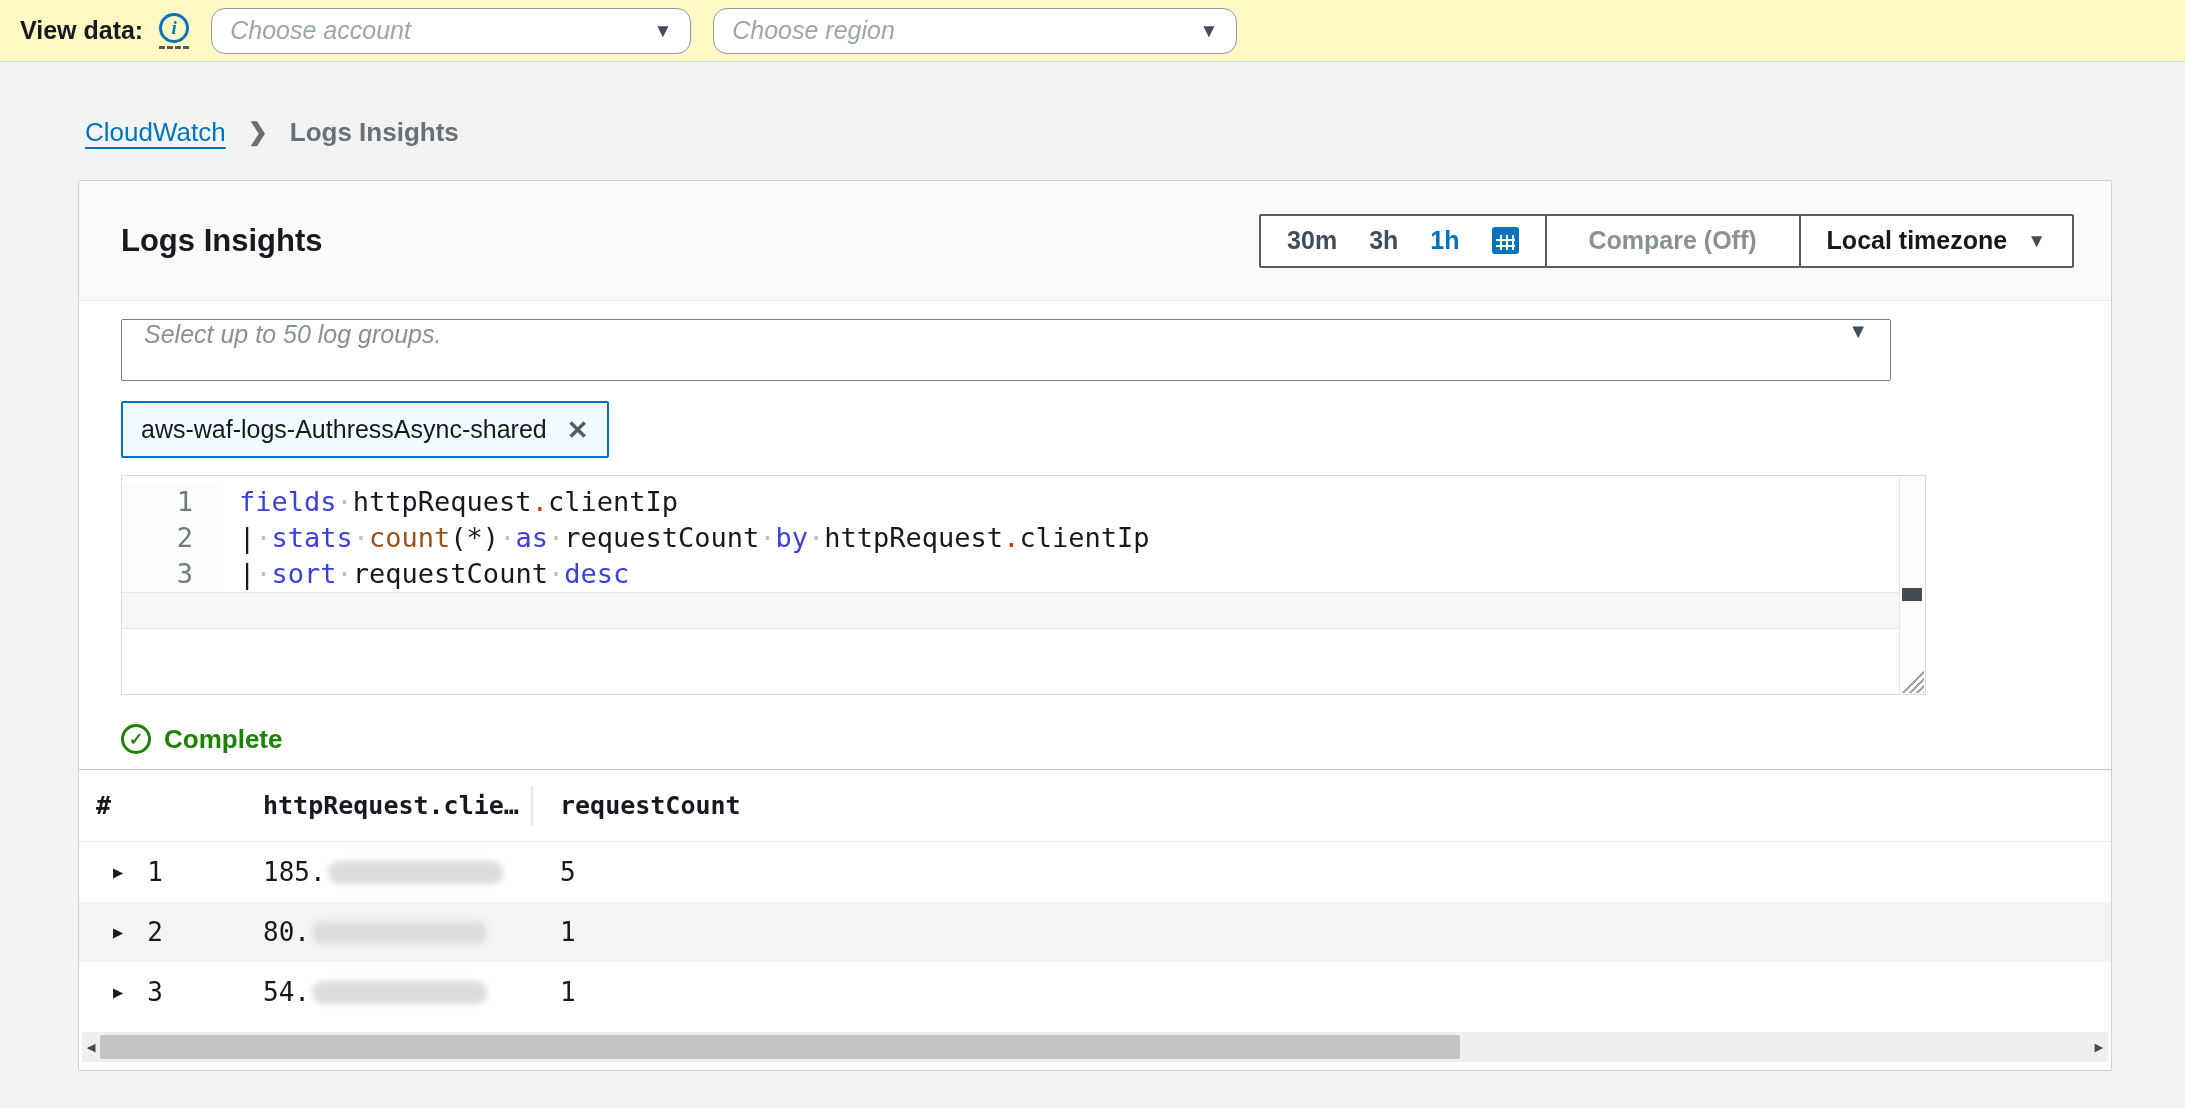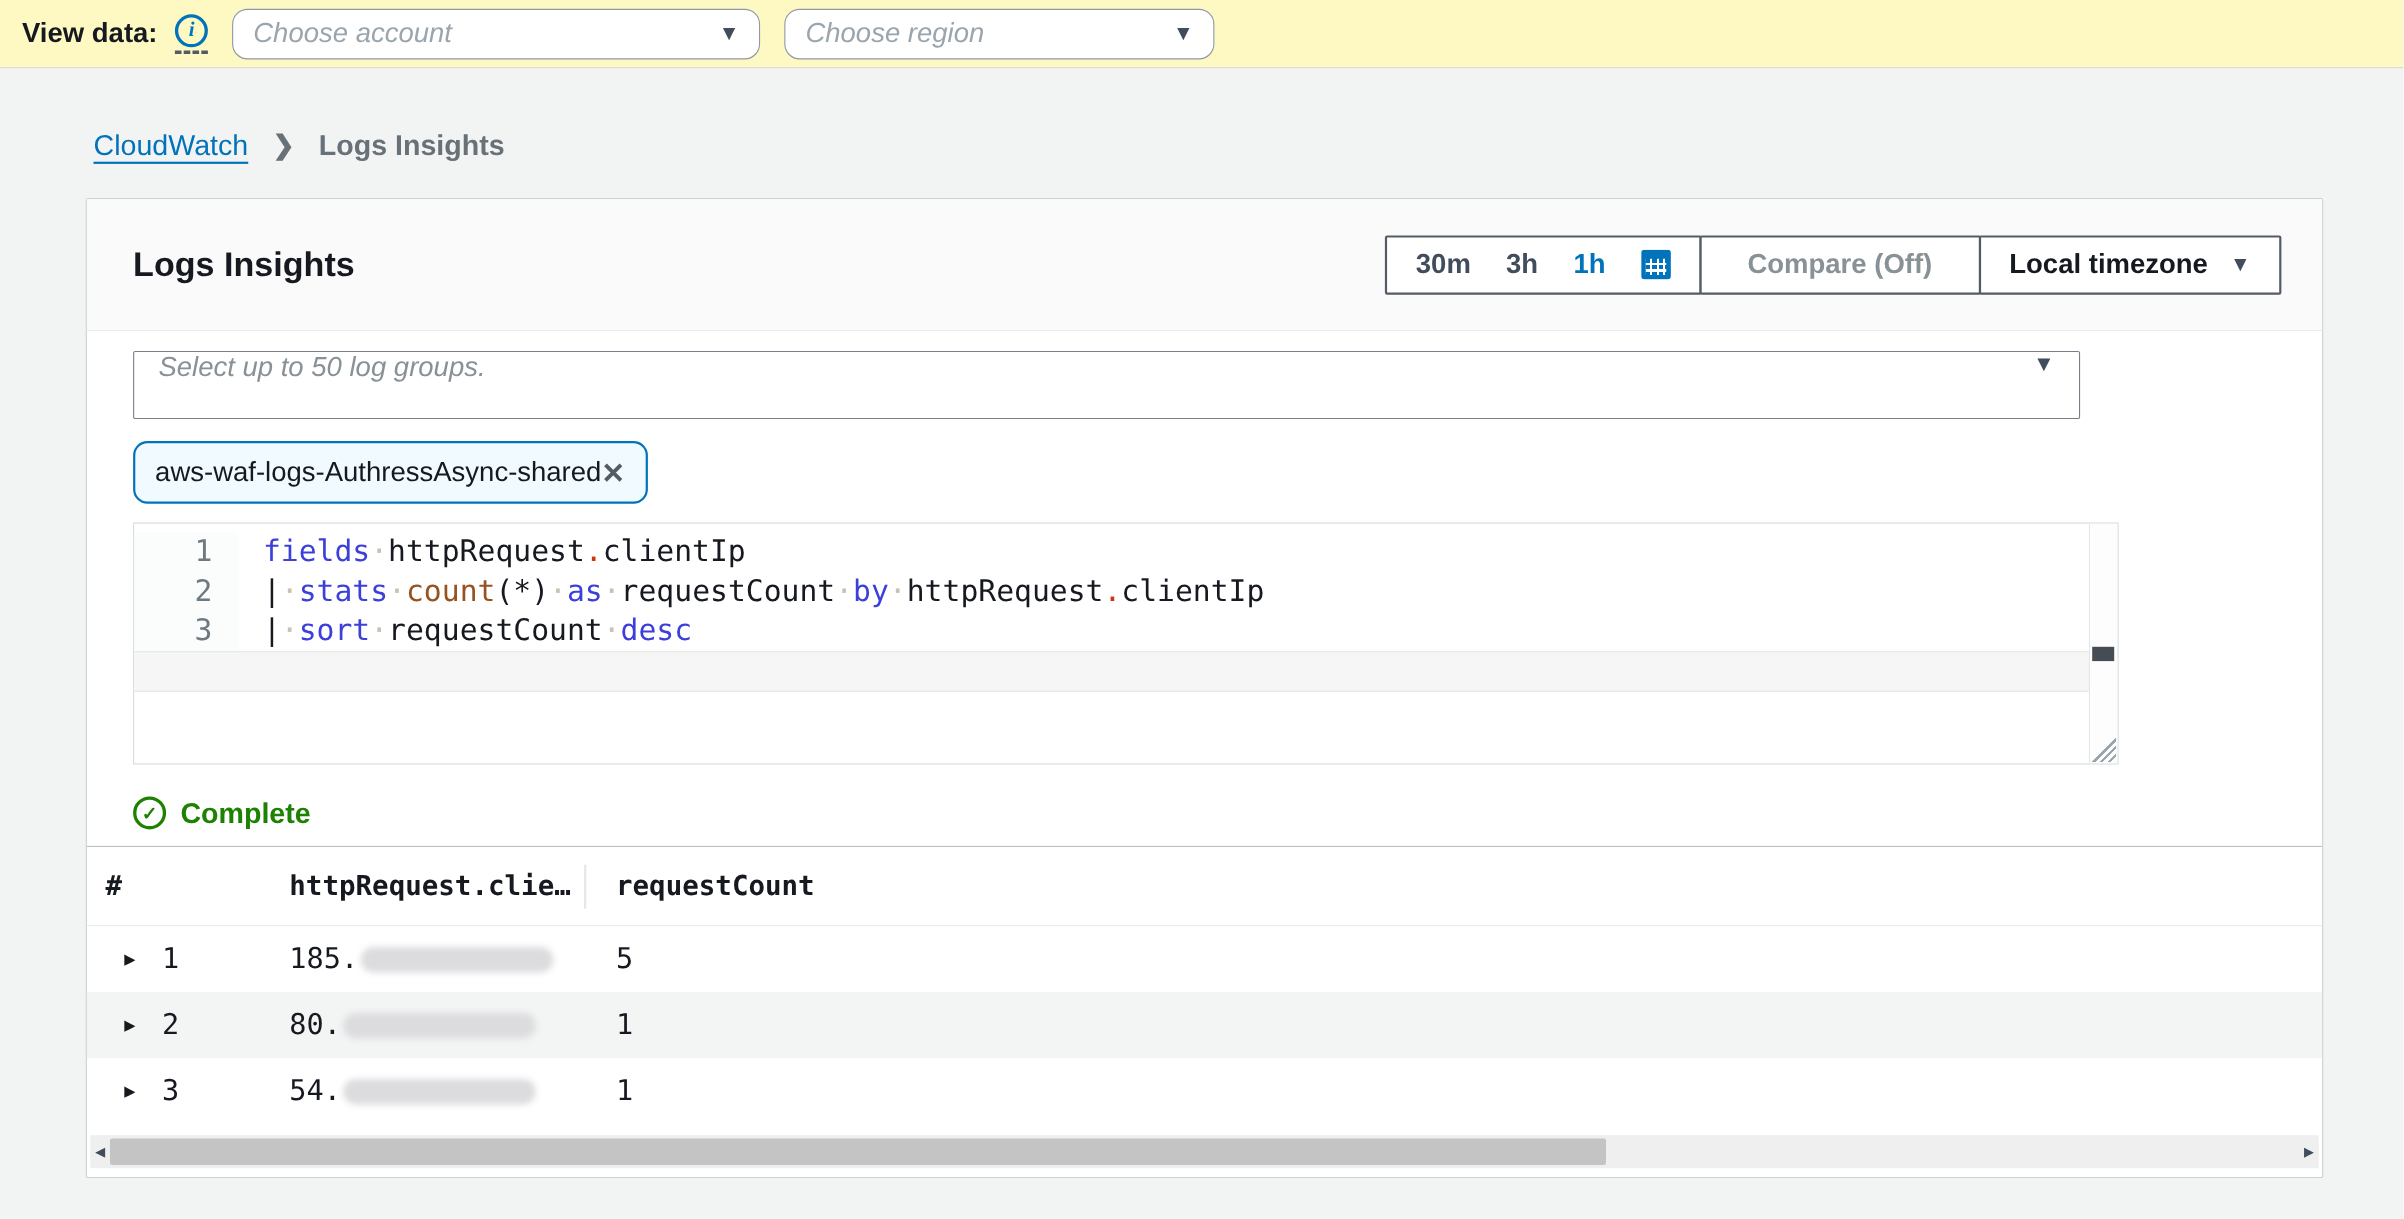--- a/index.html
+++ b/index.html
@@ -21,21 +21,21 @@
     color:#0073bb; font-weight:bold; font-size:19px; font-family:"Liberation Serif",serif;
     display:flex; align-items:center; justify-content:center; font-style:italic;
   }
   .select-box {
     height:46px; border:1px solid #8d99a3; border-radius:14px; background:#fff;
     display:flex; align-items:center; padding:0 18px; margin-right:22px;
   }
   .select-box .ph { font-size:25px; font-style:italic; color:#9aa5ad; }
   .select-box .caret { margin-left:auto; color:#414d5c; font-size:19px; }
   .acct-select { width:480px; }
-  .region-select { width:391px; }
+  .region-select { width:524px; }
   
   .breadcrumb { margin:52px 0 0 85px; display:flex; align-items:center; font-size:26px; height:36px;}
   .bc-link { color:#0073bb; text-decoration:underline; text-underline-offset:6px; cursor:pointer; }
   .bc-sep { color:#687078; font-size:24px; margin:0 22px; font-weight:bold; }
   .bc-current { color:#687078; font-weight:bold; }
   
   .card {
     width:2034px; margin:30px 0 0 78px; background:#fff;
     border:1px solid #ccd1d1; border-radius:2px;
   }
@@ -68,22 +68,22 @@
   
   .card-body { padding:18px 0 0 42px; }
   .lg-select {
     width:1770px; height:62px; border:1px solid #767f88; border-radius:2px;
     display:flex; align-items:flex-start; padding:0 22px; cursor:pointer; background:#fff;
   }
   .lg-select .ph { font-size:25px; font-style:italic; color:#879196; }
   .lg-select .caret { margin-left:auto; color:#414d5c; font-size:20px; }
   .chips { margin-top:20px; display:flex; }
   .chip {
-    display:inline-flex; align-items:center; 
-    border:2px solid #0073bb; background:#f1faff; border-radius:13px;
+    display:inline-flex; align-items:center; gap:20px;
+    border:2px solid #0073bb; background:#f1faff; border-radius:2px;
     padding:12px 18px; font-size:25px; color:#16191f;
   }
   .chip-x { color:#545b64; font-size:26px; font-weight:bold; cursor:pointer; line-height:1; }
   
   .editor {
     position:relative; margin-top:17px; width:1805px; height:220px;
     border:1px solid #d5dbdb; background:#fff; overflow:hidden;
     font-family:"DejaVu Sans Mono", monospace; font-size:27px; line-height:36px;
   }
   .editor-inner { display:flex; padding-top:8px; }

